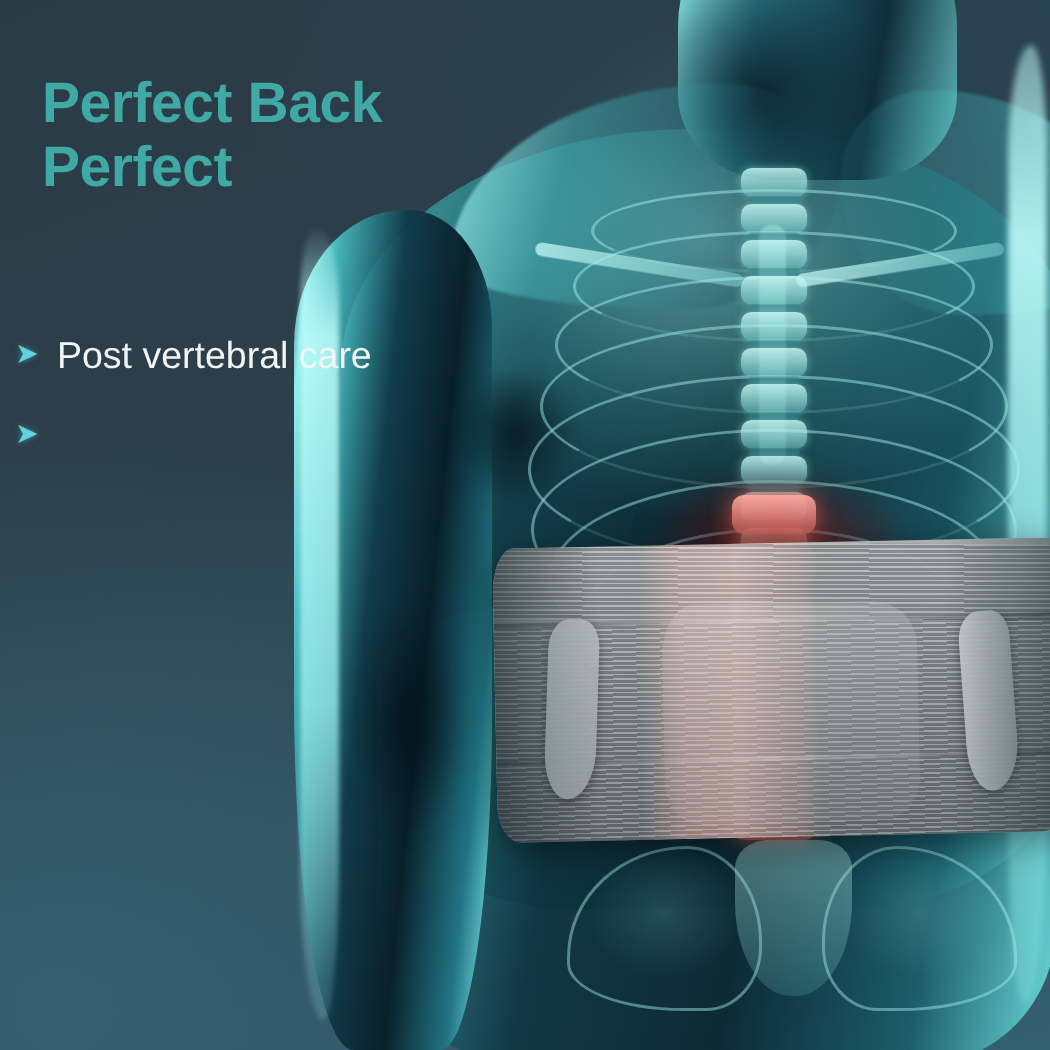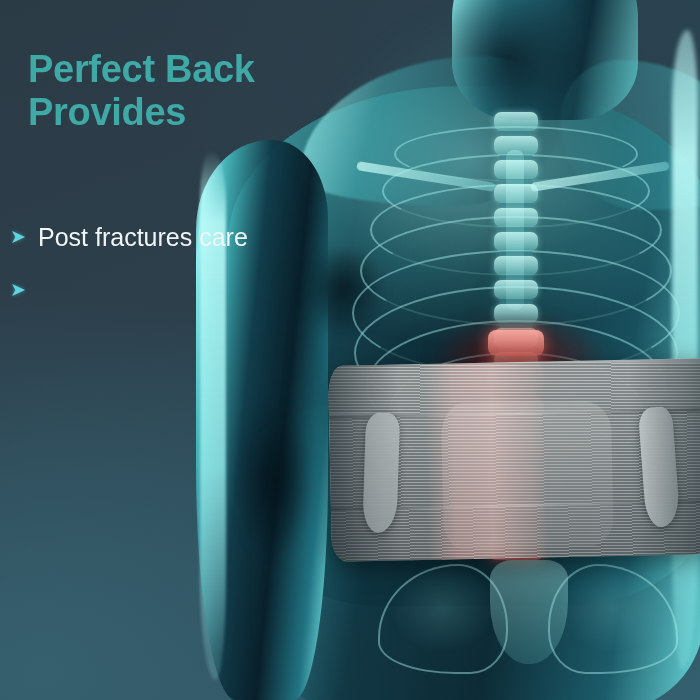--- a/index.html
+++ b/index.html
@@ -336,26 +336,26 @@
       <div class="stay r"></div>
       <div class="brace-red"></div>
       <div class="brace-shadow-l"></div>
       <div class="brace-shadow-r"></div>
     </div>
 
   </div>
 
   <div class="headline">
     <div>Perfect Back</div>
-    <div>Provides</div>
+    <div>Perfect</div>
   </div>
 
   <div class="bullets">
     <div class="bullet">
       <span class="bullet-icon">➤</span>
-      <span class="bullet-text">Post fractures care</span>
+      <span class="bullet-text">Post vertebral care</span>
     </div>
     <div class="bullet">
       <span class="bullet-icon">➤</span>
     </div>
   </div>
 
 </div>
 
 </body></html>

